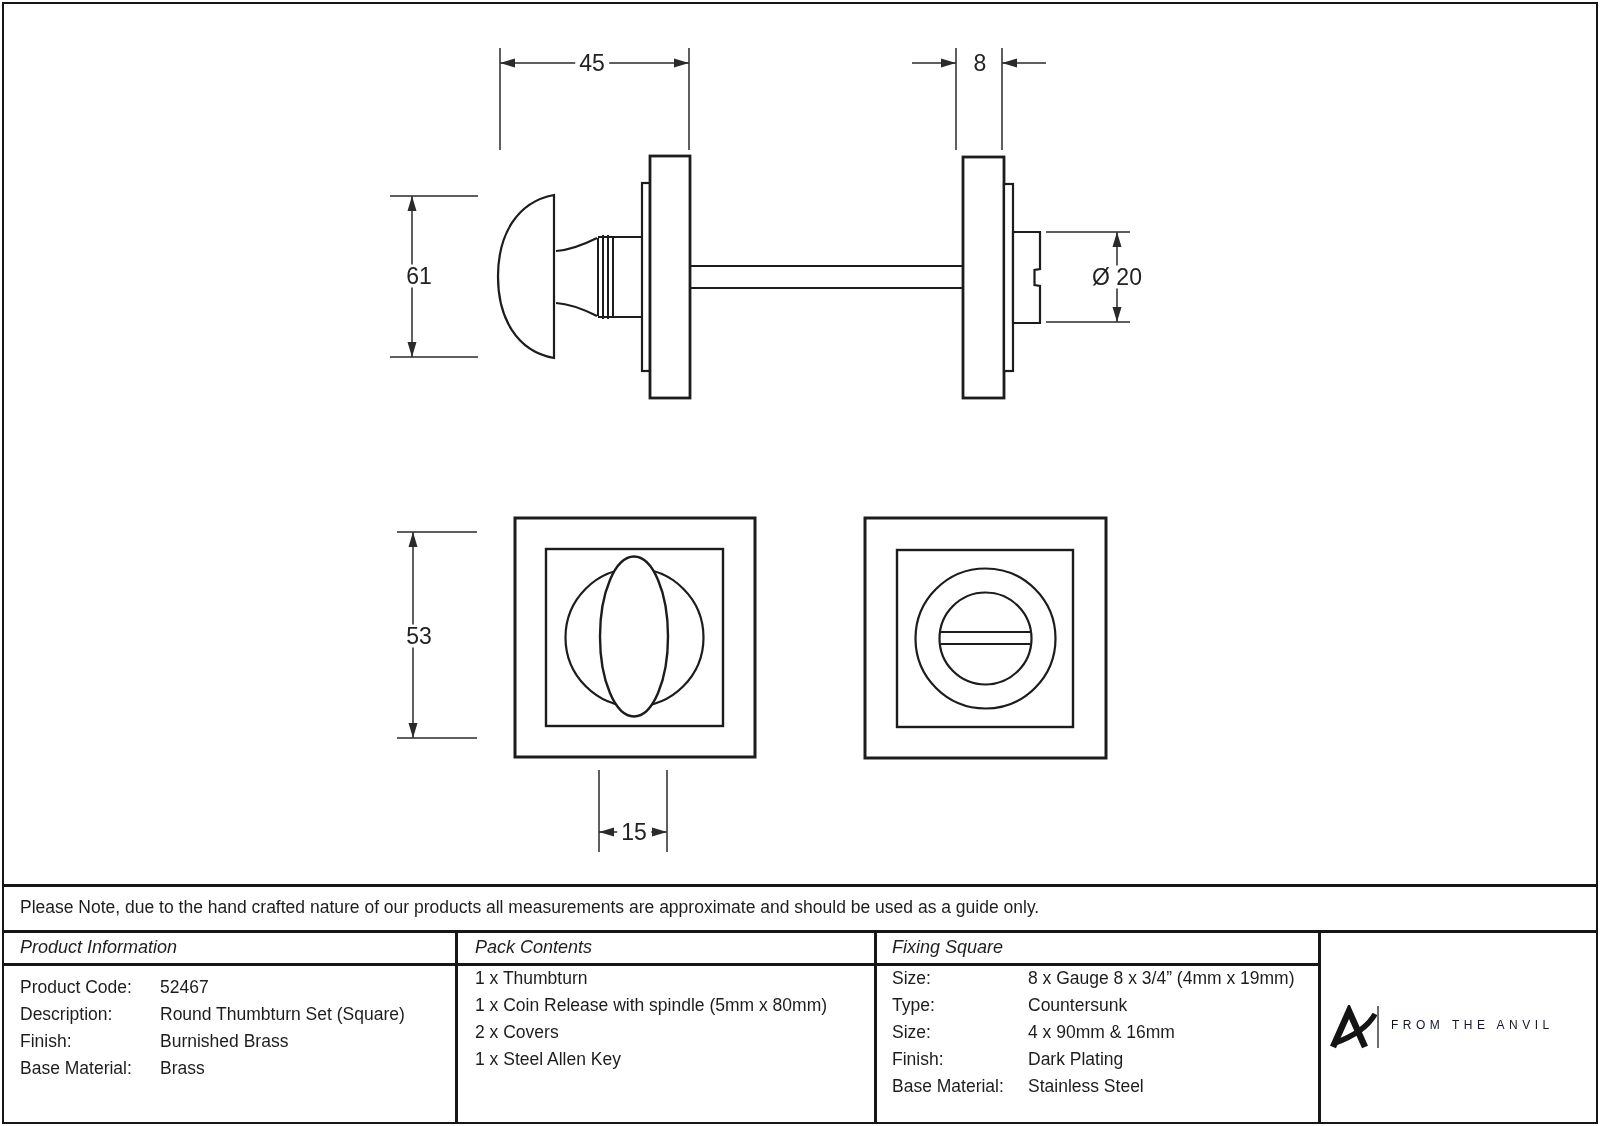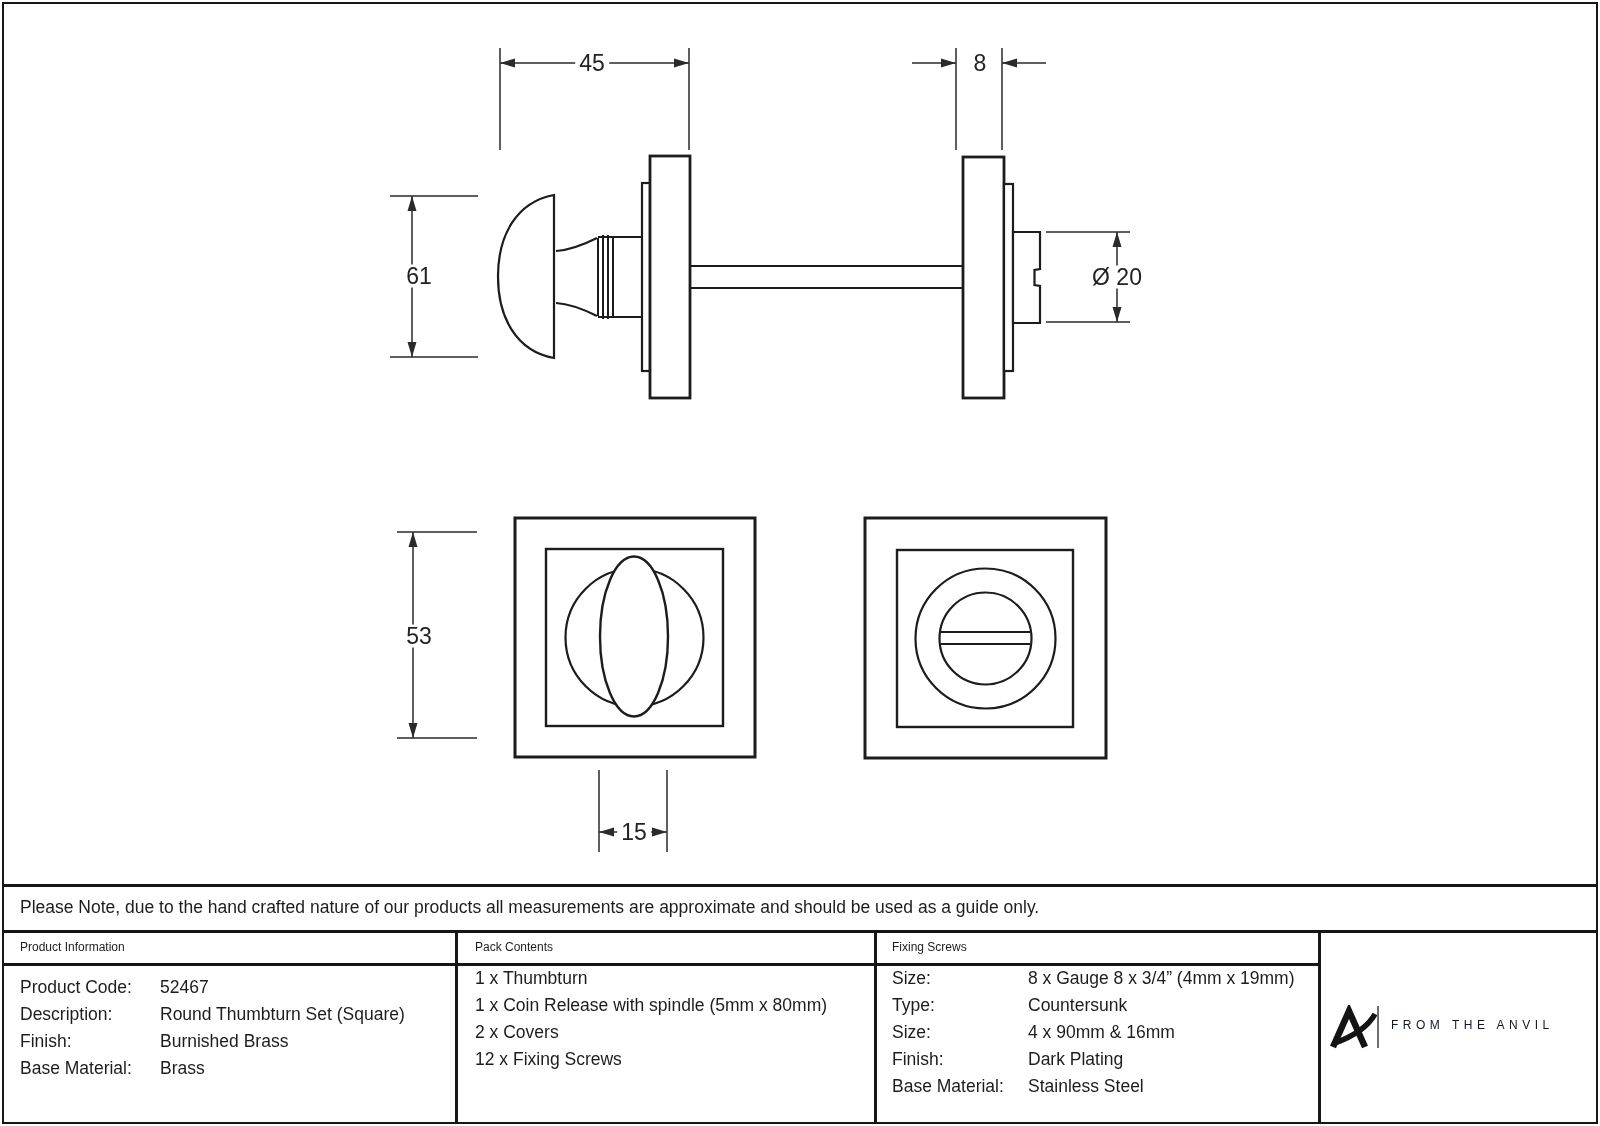--- a/index.html
+++ b/index.html
@@ -23,21 +23,21 @@
   .fillw{fill:#ffffff;}
   .dim{stroke:#2a2a2a;stroke-width:1.5;fill:none;}
   .dimfill{fill:#2a2a2a;stroke:none;}
   .dim-label{
     position:absolute;transform:translate(-50%,-50%);
     font-size:23px;color:#222;background:#fff;padding:0 4px;white-space:nowrap;
     line-height:1;
   }
   
   .note-text{left:20px;top:884px;height:46px;line-height:46px;font-size:17.5px;white-space:nowrap;}
-  .col-header{top:930px;height:45px;line-height:35px;font-size:12px;white-space:nowrap;}
+  .col-header{top:930px;height:45px;line-height:35px;font-size:18px;white-space:nowrap;font-style:italic;}
   .cell{font-size:17.5px;line-height:27px;white-space:nowrap;}
   .row{display:block;}
   .lbl{display:inline-block;}
   .pi .lbl{width:140px;}
   .fx .lbl{width:136px;}
   
   .brand-divider{left:1377px;top:1006px;width:1.5px;height:42px;background:#6e6e6e;}
   .brand-text{left:1391px;top:1019px;font-size:12px;letter-spacing:4.5px;color:#0f172a;white-space:nowrap;line-height:1;}
 </style>
 </head>
@@ -133,42 +133,42 @@
   <div class="abs note-text">Please Note, due to the hand crafted nature of our products all measurements are approximate and should be used as a guide only.</div>
   <div class="abs hline" style="left:2px;top:930px;width:1596px;height:3px"></div>
 
   <div class="abs hline" style="left:2px;top:963px;width:1316px"></div>
   <div class="abs vline" style="left:455px;top:930px;height:194px"></div>
   <div class="abs vline" style="left:874px;top:930px;height:194px"></div>
   <div class="abs vline" style="left:1318px;top:930px;height:194px"></div>
 
   <div class="abs col-header" style="left:20px">Product Information</div>
   <div class="abs col-header" style="left:475px">Pack Contents</div>
-  <div class="abs col-header" style="left:892px">Fixing Screws</div>
+  <div class="abs col-header" style="left:892px">Fixing Square</div>
 
   <div class="abs cell pi" style="left:20px;top:974px">
     <div class="row">
       <span class="lbl">Product Code:</span><span class="val">52467</span>
     </div>
     <div class="row">
       <span class="lbl">Description:</span><span class="val">Round Thumbturn Set (Square)</span>
     </div>
     <div class="row">
       <span class="lbl">Finish:</span><span class="val">Burnished Brass</span>
     </div>
     <div class="row">
       <span class="lbl">Base Material:</span><span class="val">Brass</span>
     </div>
   </div>
 
   <div class="abs cell" style="left:475px;top:965px">
     <div class="row">1 x Thumbturn</div>
     <div class="row">1 x Coin Release with spindle (5mm x 80mm)</div>
     <div class="row">2 x Covers</div>
-    <div class="row">12 x Fixing Screws</div>
+    <div class="row">1 x Steel Allen Key</div>
   </div>
 
   <div class="abs cell fx" style="left:892px;top:965px">
     <div class="row">
       <span class="lbl">Size:</span><span class="val">8 x Gauge 8 x 3/4” (4mm x 19mm)</span>
     </div>
     <div class="row">
       <span class="lbl">Type:</span><span class="val">Countersunk</span>
     </div>
     <div class="row">

